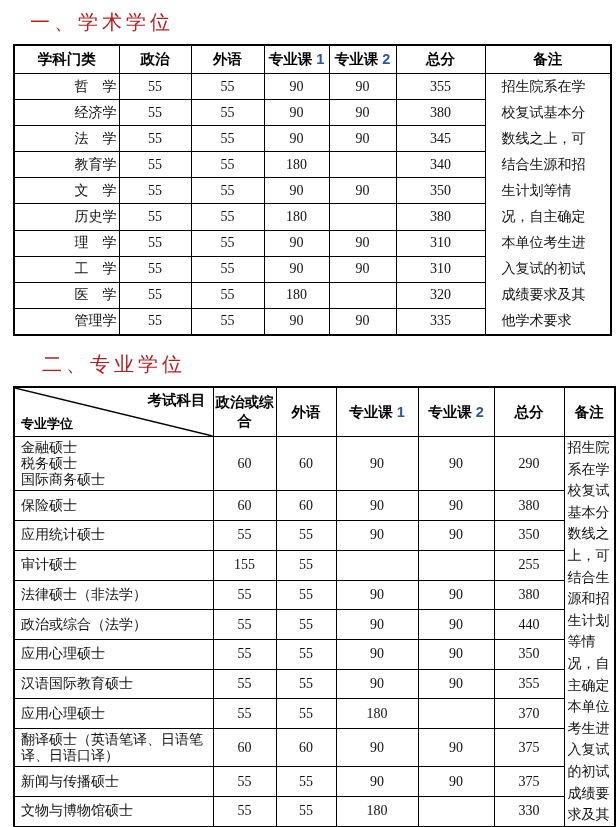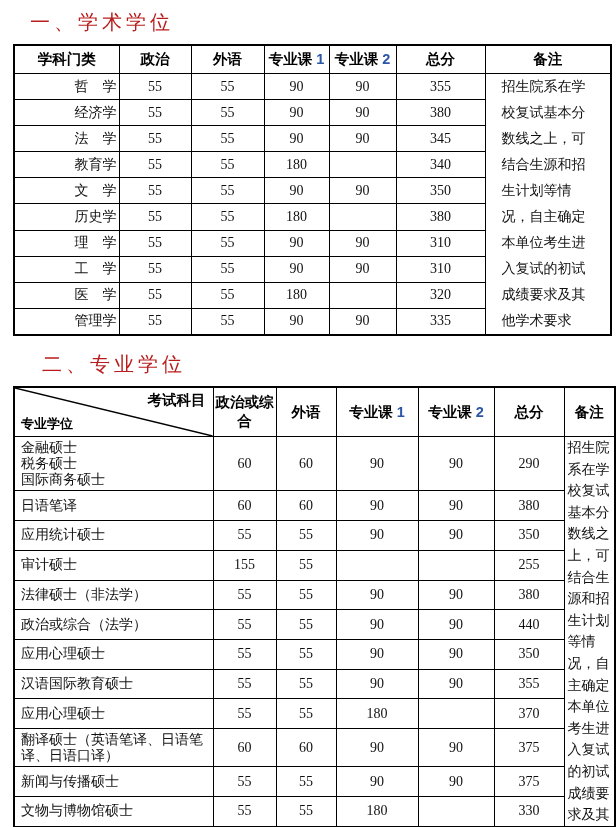--- a/index.html
+++ b/index.html
@@ -195,21 +195,21 @@
 税务硕士
 国际商务硕士</td>
           <td class="val">60</td>
           <td class="val">60</td>
           <td class="val">90</td>
           <td class="val">90</td>
           <td class="val">290</td>
           <td class="remark" rowspan="14">招生院系在学校复试基本分数线之上，可结合生源和招生计划等情况，自主确定本单位考生进入复试的初试成绩要求及其</td>
         </tr>
         <tr>
-          <td class="name">日语笔译</td>
+          <td class="name">保险硕士</td>
           <td class="val">60</td>
           <td class="val">60</td>
           <td class="val">90</td>
           <td class="val">90</td>
           <td class="val">380</td>
         </tr>
         <tr>
           <td class="name">应用统计硕士</td>
           <td class="val">55</td>
           <td class="val">55</td>

